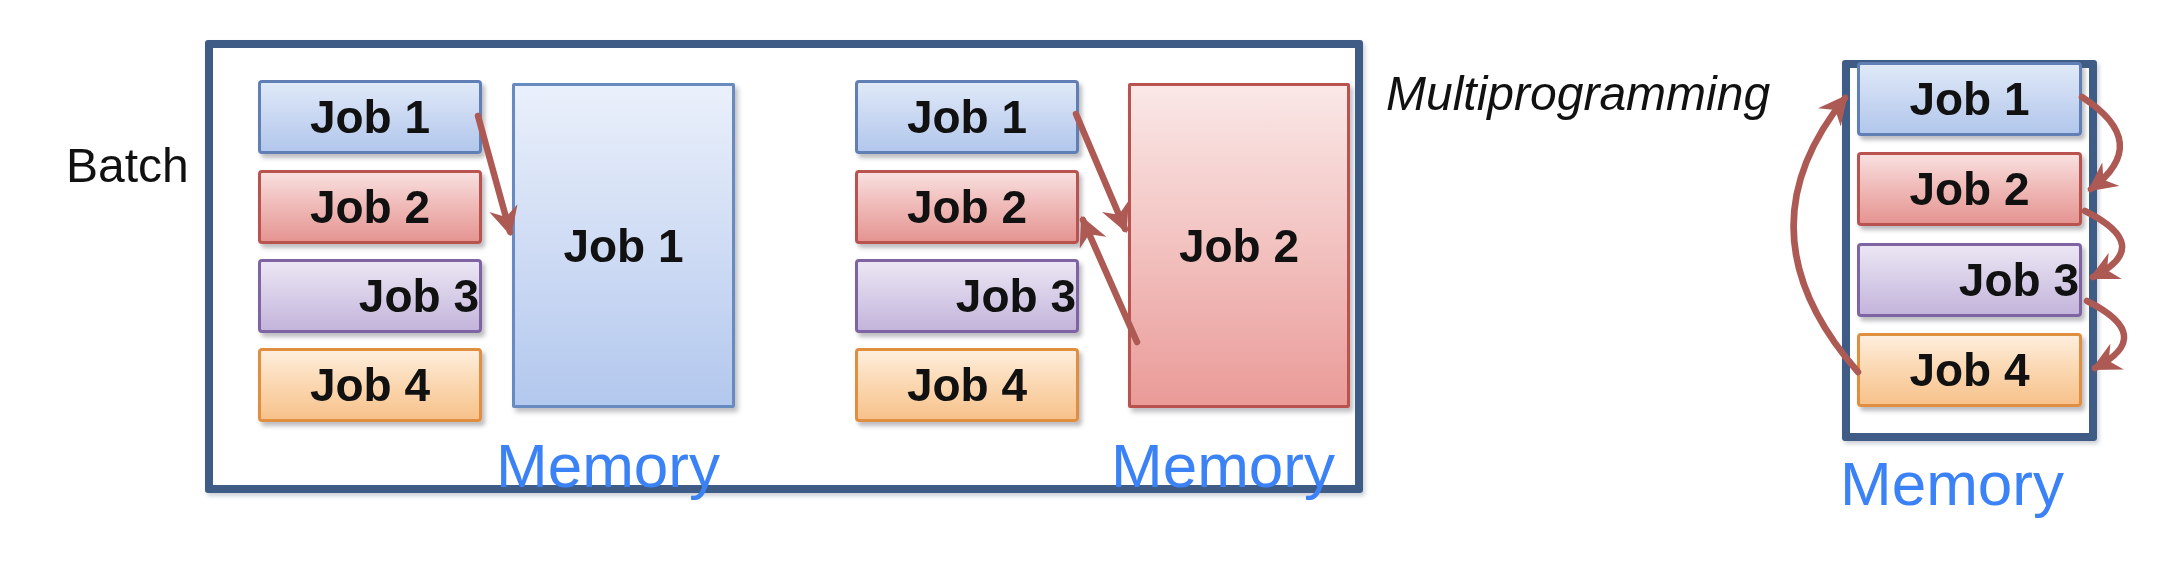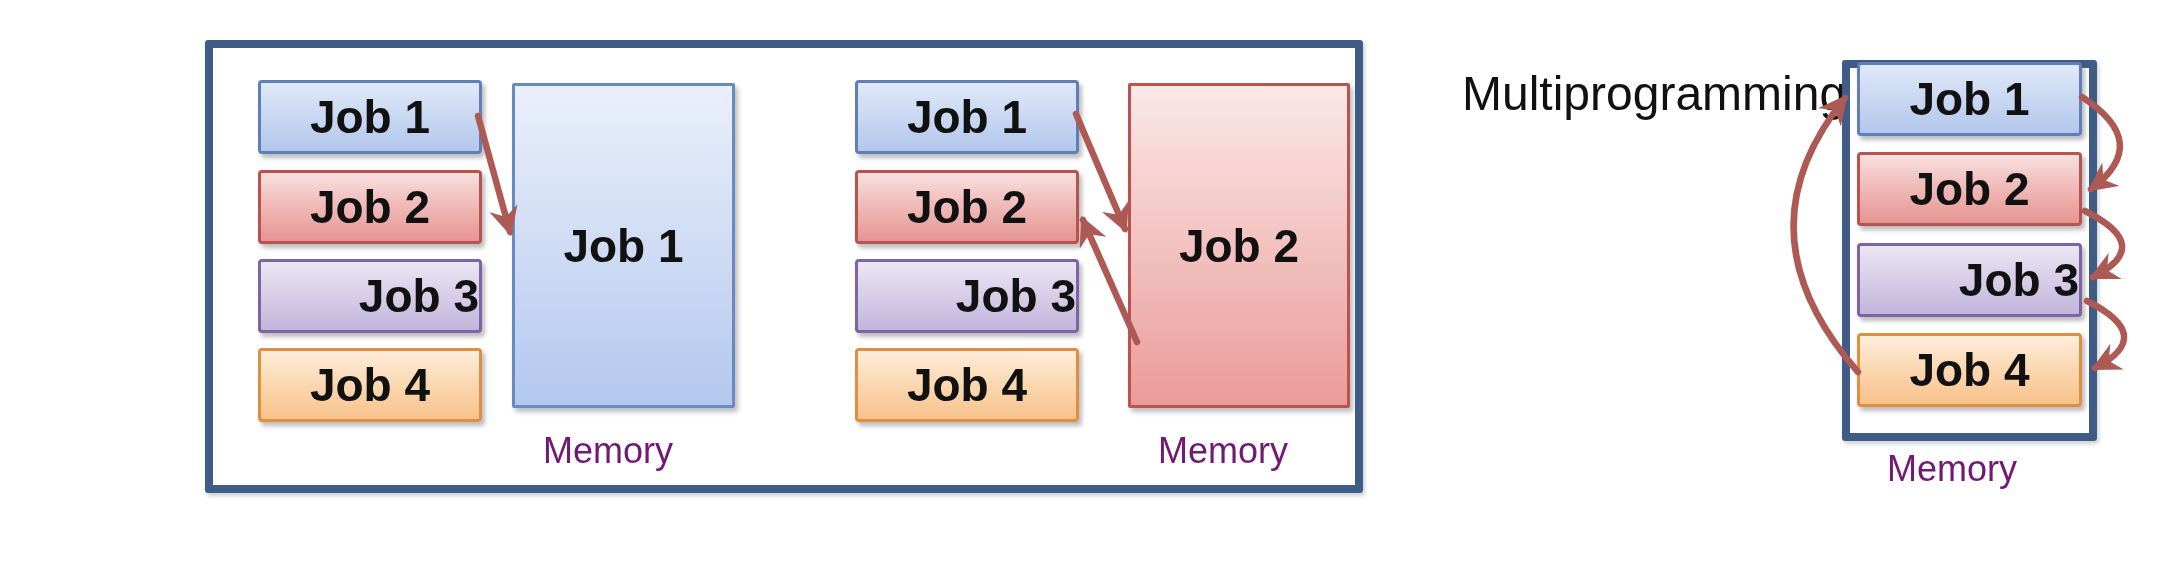--- a/index.html
+++ b/index.html
@@ -60,34 +60,35 @@
     border-radius: 2px;
     box-shadow: 3px 4px 5px rgba(90,90,100,0.40);
   }
   .membox.blue { background: linear-gradient(180deg,#eaf0fb 0%,#cfdcf4 50%,#b3c8ee 100%); border: 3px solid #678ac0; }
   .membox.red  { background: linear-gradient(180deg,#fae8e7 0%,#f2c2c0 50%,#ea9b98 100%); border: 3px solid #b8534f; }
 
   .mem-caption {
     position: absolute;
     width: 228px;
     text-align: center;
-    font-size: 36px;
-    color: #701a75;
+    font-size: 62px;
+    color: #3b82f6;
   }
 
   svg.arrows { position: absolute; inset: 0; pointer-events: none; }
   .arrow { stroke: #ad5a55; stroke-width: 6.5; fill: none; stroke-linecap: round; }
 </style>
 </head>
 <body>
 
 <div class="canvas">
 
   <div class="section">
 
+    <div class="side-label" style="left:66px; top:140px;">Batch</div>
 
     <div class="container-box" style="left:205px; top:40px; width:1158px; height:453px;"></div>
 
     <div class="job blue" style="left:258px; top:80px;">
       <span class="job-label">Job 1</span>
     </div>
     <div class="job red" style="left:258px; top:170px;">
       <span class="job-label">Job 2</span>
     </div>
     <div class="job purple" style="left:258px; top:259px;">
@@ -116,21 +117,21 @@
     </div>
 
     <div class="membox red" style="left:1128px; top:83px; width:222px; height:325px;">
       <span class="job-label">Job 2</span>
     </div>
     <div class="mem-caption" style="left:1109px; top:430px;">Memory</div>
   </div>
 
   <div class="section">
 
-    <div class="side-label" style="left:1462px; top:68px;">Multiprogramming</div>
+    <div class="side-label" style="left:1386px; top:68px;font-style:italic;">Multiprogramming</div>
 
     <div class="container-box" style="left:1842px; top:60px; width:255px; height:381px;"></div>
 
     <div class="job blue" style="left:1857px; top:62px; width:225px;">
       <span class="job-label">Job 1</span>
     </div>
     <div class="job red" style="left:1857px; top:152px; width:225px;">
       <span class="job-label">Job 2</span>
     </div>
     <div class="job purple" style="left:1857px; top:243px; width:225px;">

